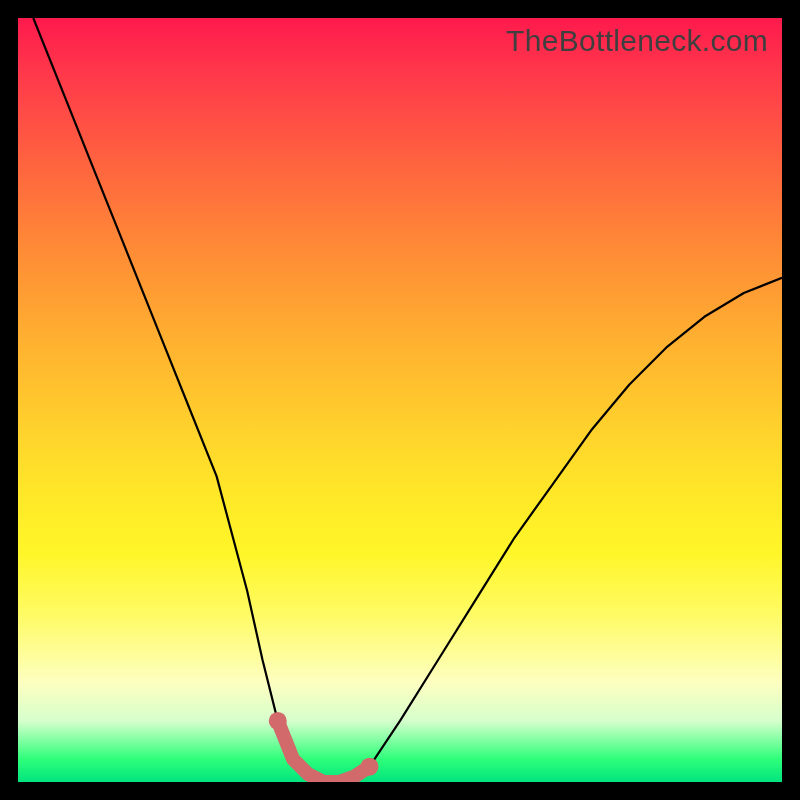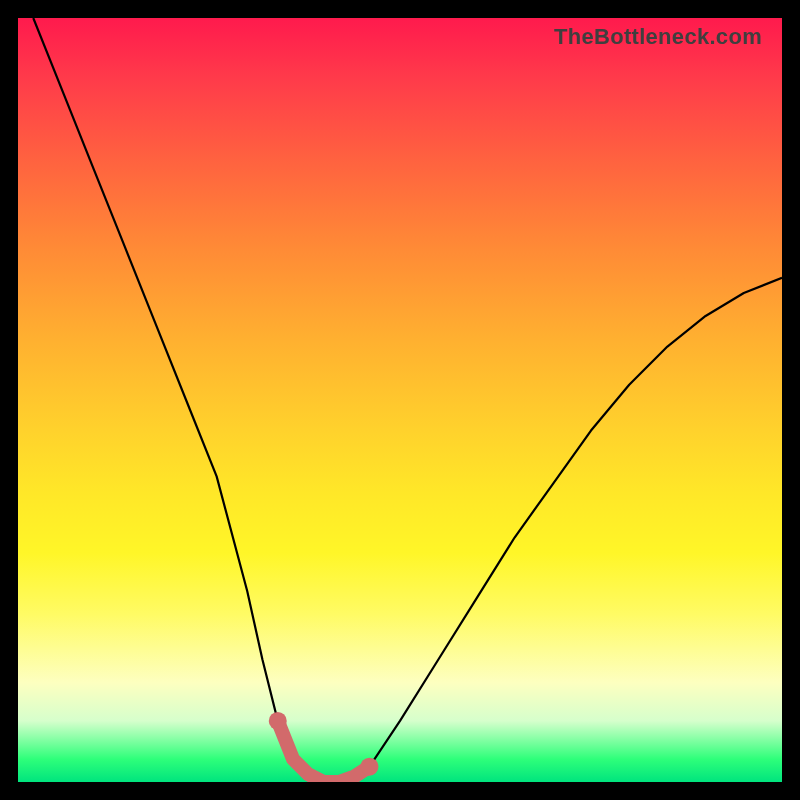--- a/index.html
+++ b/index.html
@@ -35,24 +35,24 @@
       #fffb64 78%,
       #fdffc0 87%,
       #d6ffcc 92%,
       #2eff7a 97%,
       #00e47e 100%
     );
   }
   .watermark {
     position: absolute;
     top: 6px;
-    right: 20px;
+    right: 14px;
     color: #3f3f3f;
-    font-size: 22px;
-    font-weight: 700;
+    font-size: 30px;
+    font-weight: 400;
     letter-spacing: 0.3px;
     pointer-events: none;
   }
   svg.curve {
     position: absolute;
     left: 0;
     top: 0;
     width: 764px;
     height: 764px;
   }

